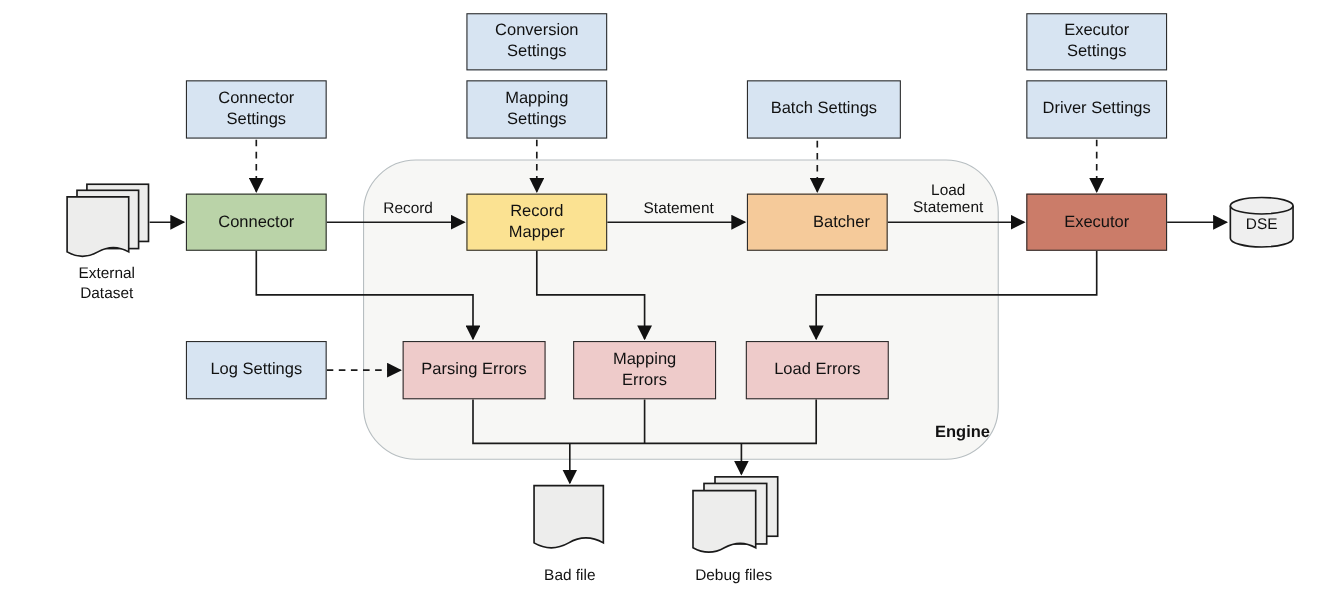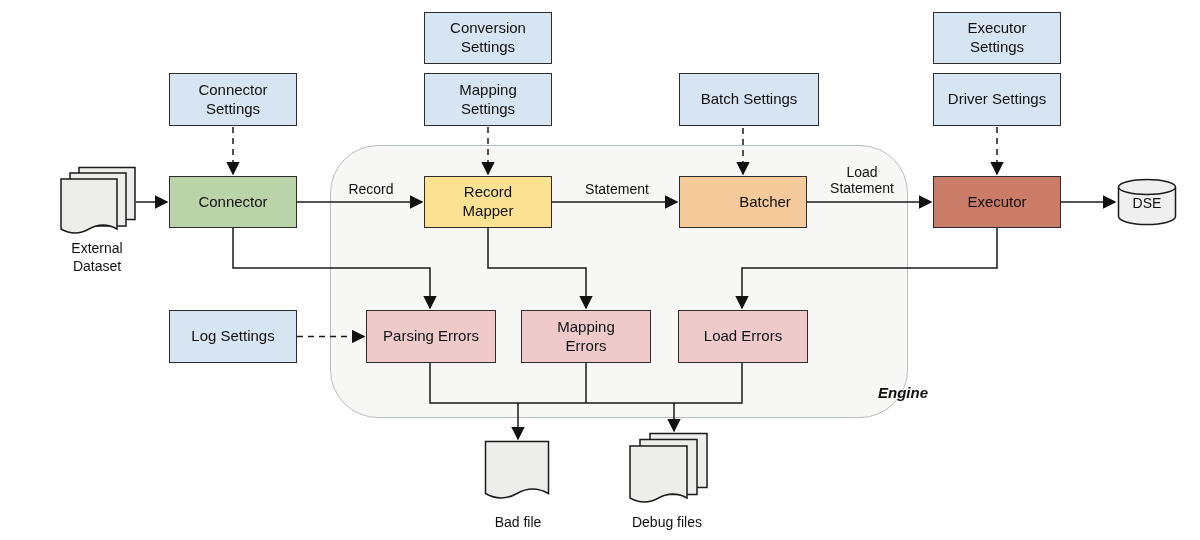--- a/index.html
+++ b/index.html
@@ -8,22 +8,22 @@
     font-family:"Liberation Sans",sans-serif;color:#111;background:#ffffff;
   }
   
   .engine{
     position:absolute;left:330px;top:145px;width:578px;height:273px;
     background:var(--engine_fill,#f7f7f5);
     border:1.5px solid var(--engine_border,#b7bec1);
     border-radius:48px;box-sizing:border-box;z-index:0;
   }
   .engine-label{
-    position:absolute;left:828px;top:384px;width:100px;
-    font-size:15px;font-weight:bold;font-style:italic;text-align:right;z-index:3;
+    position:absolute;left:800px;top:384px;width:100px;
+    font-size:15px;font-weight:bold;text-align:right;z-index:3;
   }
   
   svg.edges{position:absolute;left:0;top:0;z-index:1;}
   
   .box{
     position:absolute;display:flex;align-items:center;justify-content:center;
     text-align:center;font-size:15px;line-height:1.25;white-space:pre-line;
     border:1.5px solid var(--node_border,#2d2d2d);box-sizing:border-box;z-index:2;
   }
   .settings{background:var(--settings_fill,#d7e4f2);text-align:center;}

